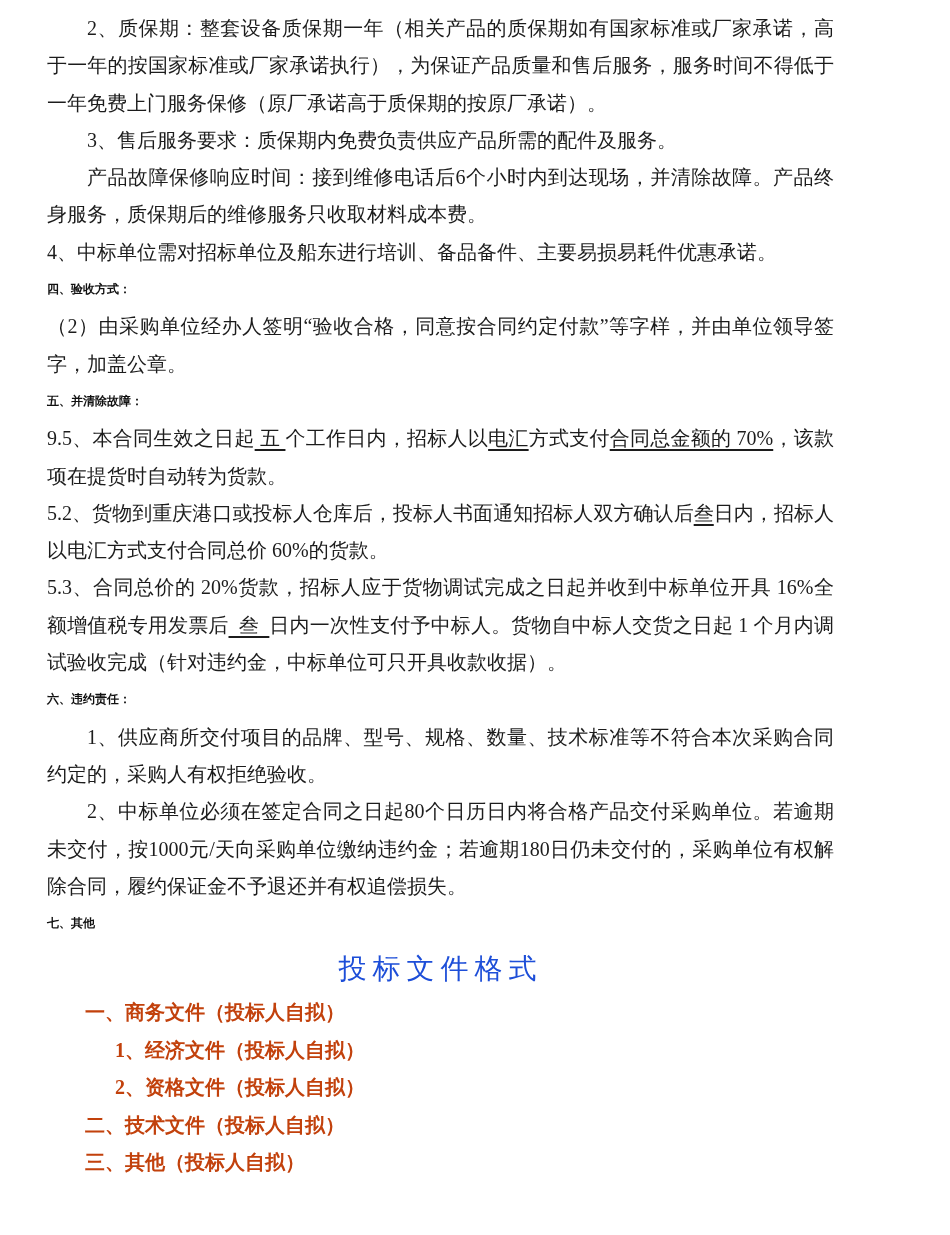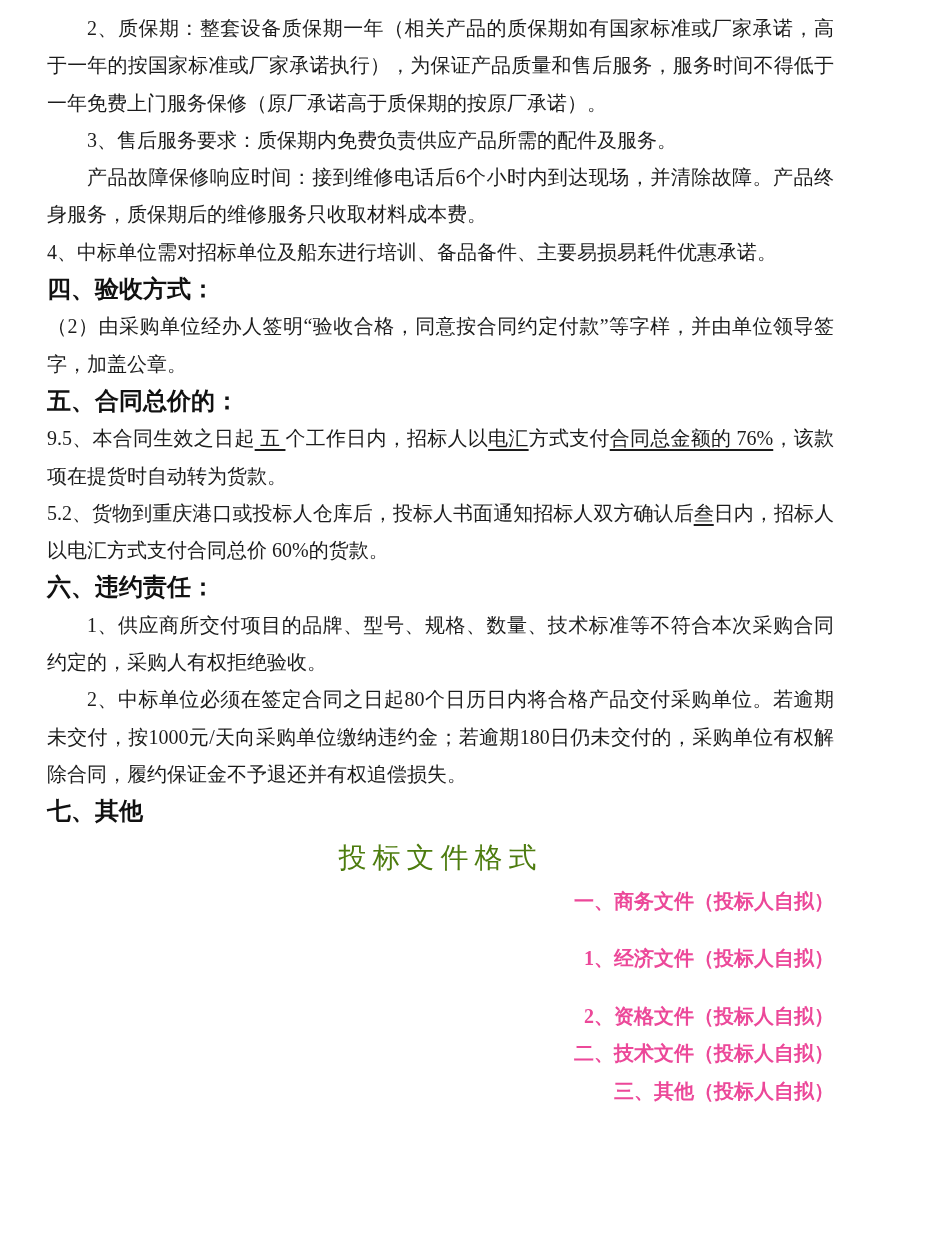--- a/index.html
+++ b/index.html
@@ -22,81 +22,84 @@
     text-align: justify;
   }
   p.para {
     margin: 0;
   }
   .indent1 {
     text-indent: 2em;
   }
   h3.heading {
     margin: 0;
-    font-size: 24px;
+    font-size: 12px;
     font-weight: bold;
     line-height: 37.3px;
     color: #111111;
   }
   .u {
     text-decoration: underline;
     text-underline-offset: 4px;
     text-decoration-thickness: 1.5px;
     white-space: pre-wrap;
   }
   h2.section-title {
     margin: 5px 0 3px 0;
     text-align: center;
     font-size: 28px;
     font-weight: 400;
     letter-spacing: 6px;
     line-height: 44px;
-    color: #4d7c0f;
+    color: #1d4ed8;
   }
   .red-list {
     margin-top: 2px;
   }
   .red-item {
-    color: #ec4899;
+    color: #c2410c;
     font-weight: bold;
     font-size: 20px;
     line-height: 37.5px;
-    text-align: right;
+    text-align: left;
   }
   .lvl1 { margin-left: 38px; }
-  .lvl2 { margin-left: 68px; margin-top: 20px; }
+  .lvl2 { margin-left: 68px; }
 </style>
 </head>
 <body>
 
 <div class="page">
 
   <p class="para indent1">2、质保期：整套设备质保期一年（相关产品的质保期如有国家标准或厂家承诺，高于一年的按国家标准或厂家承诺执行），为保证产品质量和售后服务，服务时间不得低于一年免费上门服务保修（原厂承诺高于质保期的按原厂承诺）。</p>
 
   <p class="para indent1">3、售后服务要求：质保期内免费负责供应产品所需的配件及服务。</p>
 
   <p class="para indent1">产品故障保修响应时间：接到维修电话后6个小时内到达现场，并清除故障。产品终身服务，质保期后的维修服务只收取材料成本费。</p>
 
   <p class="para">4、中标单位需对招标单位及船东进行培训、备品备件、主要易损易耗件优惠承诺。</p>
 
   <h3 class="heading">四、验收方式：</h3>
 
   <p class="para">（2）由采购单位经办人签明“验收合格，同意按合同约定付款”等字样，并由单位领导签字，加盖公章。</p>
 
 
-  <h3 class="heading">五、合同总价的：</h3>
+  <h3 class="heading">五、并清除故障：</h3>
 
   <p class="para">
-    <span>9.5、本合同生效之日起</span><span class="u"> 五 </span><span>个工作日内，招标人以</span><span class="u">电汇</span><span>方式支付</span><span class="u">合同总金额的 76%</span><span>，该款项在提货时自动转为货款。</span>
+    <span>9.5、本合同生效之日起</span><span class="u"> 五 </span><span>个工作日内，招标人以</span><span class="u">电汇</span><span>方式支付</span><span class="u">合同总金额的 70%</span><span>，该款项在提货时自动转为货款。</span>
   </p>
 
   <p class="para">
     <span>5.2、货物到重庆港口或投标人仓库后，投标人书面通知招标人双方确认后</span><span class="u">叁</span><span>日内，招标人以电汇方式支付合同总价 60%的货款。</span>
   </p>
 
+  <p class="para">
+    <span>5.3、合同总价的 20%货款，招标人应于货物调试完成之日起并收到中标单位开具 16%全额增值税专用发票后</span><span class="u">  叁  </span><span>日内一次性支付予中标人。货物自中标人交货之日起 1 个月内调试验收完成（针对违约金，中标单位可只开具收款收据）。</span>
+  </p>
 
   <h3 class="heading">六、违约责任：</h3>
 
   <p class="para indent1">1、供应商所交付项目的品牌、型号、规格、数量、技术标准等不符合本次采购合同约定的，采购人有权拒绝验收。</p>
 
   <p class="para indent1">2、中标单位必须在签定合同之日起80个日历日内将合格产品交付采购单位。若逾期未交付，按1000元/天向采购单位缴纳违约金；若逾期180日仍未交付的，采购单位有权解除合同，履约保证金不予退还并有权追偿损失。</p>
 
   <h3 class="heading">七、其他</h3>
 
   <h2 class="section-title">投标文件格式</h2>

